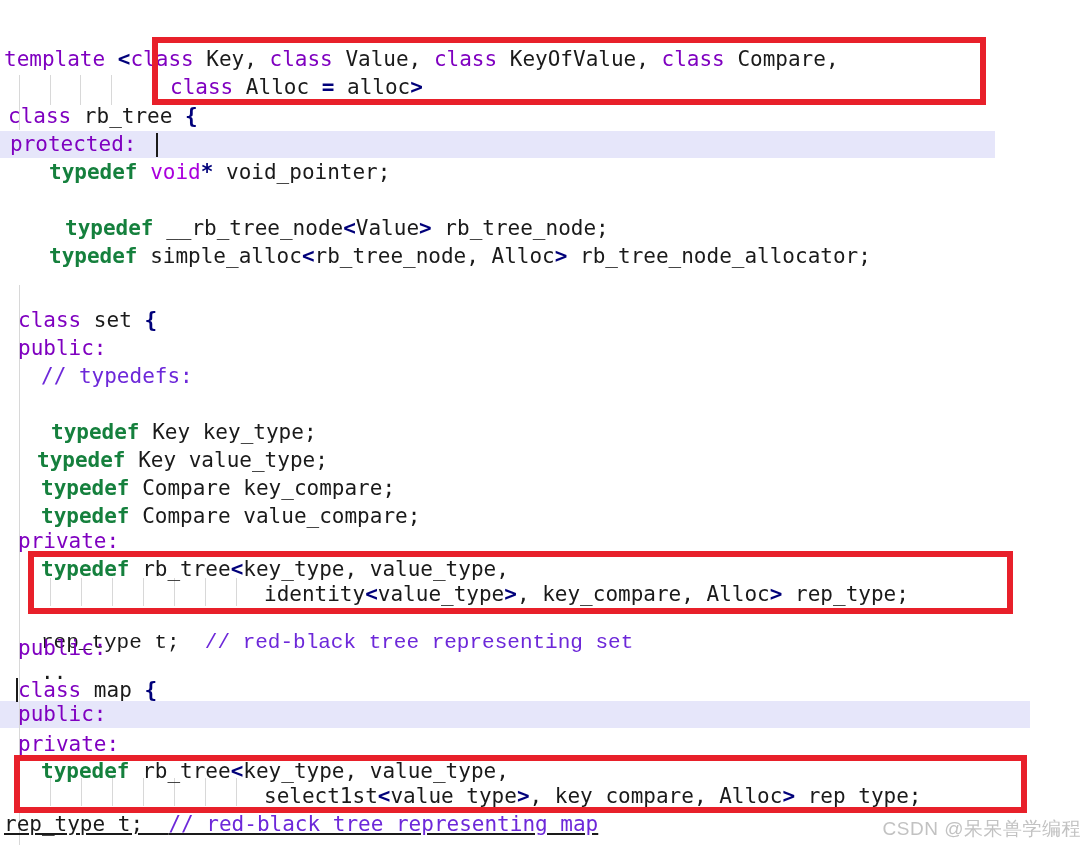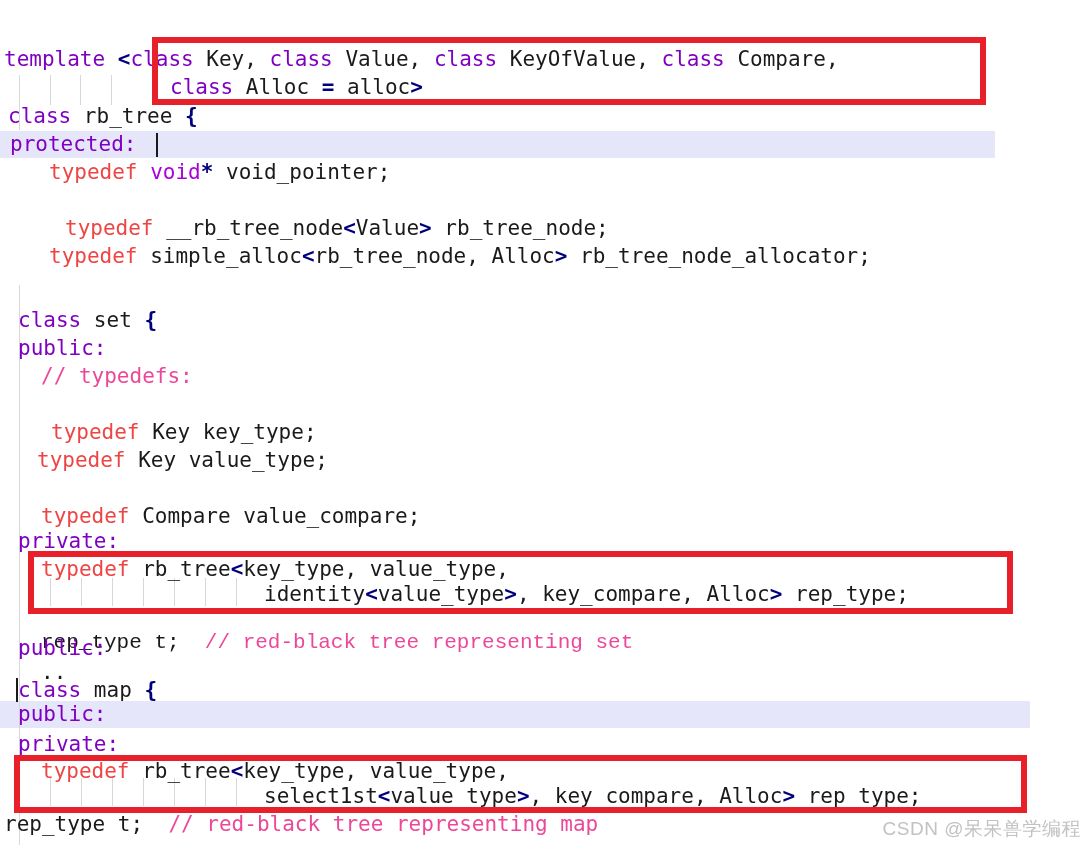--- a/index.html
+++ b/index.html
@@ -37,24 +37,24 @@
     letter-spacing: 0px;
   }
   .line .txt {
     display: inline-block;
     padding-left: 4px;
     white-space: pre;
   }
 
   
   .kw        { color: #7f00c0; }      
-  .kwb       { color: #ef4444; font-weight: normal; }  
+  .kwb       { color: #15803d; font-weight: bold; }  
   .type      { color: #aa00dd; }      
   .op        { color: #00007a; font-weight: bold; }  
-  .cmt       { color: #ec4899; }      
+  .cmt       { color: #6d28d9; }      
   .pl        { color: #1a1a1a; }      
 
   
   .hl {
     position: absolute;
     left: 0;
     background: #e6e6fa;
     height: 27px;
   }
 
@@ -142,20 +142,21 @@
   <div class="line" style="top:307px;"><span class="txt" style="padding-left:18px;"><span class="kw">class</span><span class="pl"> set </span><span class="op">{</span></span></div>
 
   <div class="line" style="top:335px;"><span class="txt" style="padding-left:18px;"><span class="kw">public:</span></span></div>
 
   <div class="line" style="top:363px;"><span class="txt" style="padding-left:41px;"><span class="cmt">// typedefs:</span></span></div>
 
   <div class="line" style="top:419px;"><span class="txt" style="padding-left:51px;"><span class="kwb">typedef</span><span class="pl"> Key key_type;</span></span></div>
 
   <div class="line" style="top:447px;"><span class="txt" style="padding-left:37px;"><span class="kwb">typedef</span><span class="pl"> Key value_type;</span></span></div>
 
+  <div class="line" style="top:475px;"><span class="txt" style="padding-left:41px;"><span class="kwb">typedef</span><span class="pl"> Compare key_compare;</span></span></div>
 
   <div class="line" style="top:503px;"><span class="txt" style="padding-left:41px;"><span class="kwb">typedef</span><span class="pl"> Compare value_compare;</span></span></div>
 
   <div class="line" style="top:528px;"><span class="txt" style="padding-left:18px;"><span class="kw">private:</span></span></div>
 
   <div class="line" style="top:556px;"><span class="txt" style="padding-left:41px;"><span class="kwb">typedef</span><span class="pl"> rb_tree</span><span class="op">&lt;</span><span class="pl">key_type, value_type,</span></span></div>
 
   <div class="line" style="top:581px;"><span class="txt" style="padding-left:264px;"><span class="pl">identity</span><span class="op">&lt;</span><span class="pl">value_type</span><span class="op">&gt;</span><span class="pl">, key_compare, Alloc</span><span class="op">&gt;</span><span class="pl"> rep_type;</span></span></div>
 
   <div class="line" style="top:629px;font-family:Liberation Mono, monospace;"><span class="txt" style="padding-left:41px;"><span class="pl">rep_type t;  </span><span class="cmt">// red-black tree representing set</span></span></div>
@@ -168,21 +169,21 @@
   <div class="caret" style="left:16px; top:678px;"></div>
 
   <div class="line" style="top:701px;"><span class="txt" style="padding-left:18px;"><span class="kw">public:</span></span></div>
 
   <div class="line" style="top:731px;"><span class="txt" style="padding-left:18px;"><span class="kw">private:</span></span></div>
 
   <div class="line" style="top:758px;"><span class="txt" style="padding-left:41px;"><span class="kwb">typedef</span><span class="pl"> rb_tree</span><span class="op">&lt;</span><span class="pl">key_type, value_type,</span></span></div>
 
   <div class="line" style="top:783px;"><span class="txt" style="padding-left:264px;"><span class="pl">select1st</span><span class="op">&lt;</span><span class="pl">value_type</span><span class="op">&gt;</span><span class="pl">, key_compare, Alloc</span><span class="op">&gt;</span><span class="pl"> rep_type;</span></span></div>
 
-  <div class="line" style="top:811px;"><span class="txt" style=""><span class="pl">rep_type t;  </span><span class="cmt">// red-black tree representing map</span></span></div>
+  <div class="line" style="top:811px;"><span class="txt" style="text-decoration:underline;"><span class="pl">rep_type t;  </span><span class="cmt">// red-black tree representing map</span></span></div>
 
   <div class="redbox" style="left:152px; top:37px; width:834px; height:68px;"></div>
   <div class="redbox" style="left:28px; top:551px; width:985px; height:63px;"></div>
   <div class="redbox" style="left:14px; top:755px; width:1013px; height:58px;"></div>
 
   <div id="watermark">CSDN @呆呆兽学编程</div>
 
 </div>
 
 </body></html>

